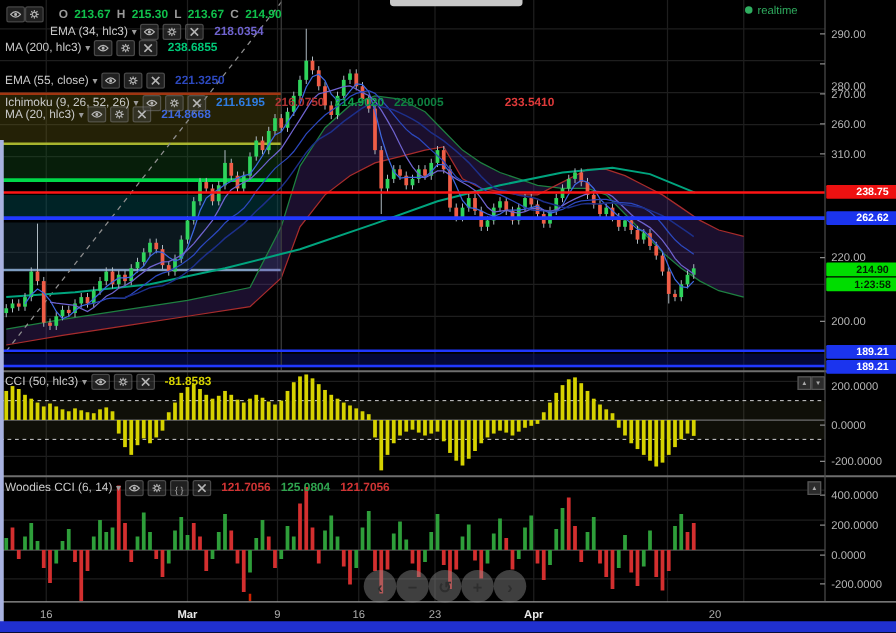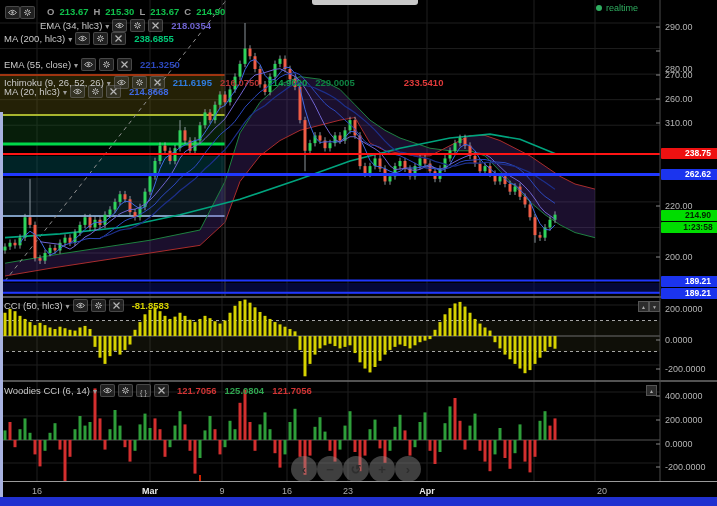--- a/index.html
+++ b/index.html
@@ -800,21 +800,21 @@
       <div class="badge" style="top: 288px; background: rgb(27, 52, 238); color: rgb(255, 255, 255);">189.21</div>
     </div>
   <div id="taxis">
       <div class="t-lbl" style="left: 37px;">16</div>
       <div class="t-lbl bold" style="left: 150px;">Mar</div>
       <div class="t-lbl" style="left: 222px;">9</div>
       <div class="t-lbl" style="left: 287px;">16</div>
       <div class="t-lbl" style="left: 348px;">23</div>
       <div class="t-lbl bold" style="left: 427px;">Apr</div>
       <div class="t-lbl" style="left: 534px; margin-top: 41px;">13</div>
-      <div class="t-lbl" style="left: 602px;">20</div>
+      <div class="t-lbl" style="left: 572px;">20</div>
     </div>
   <div id="navs">
       <div class="navbtn" style="left: 291px;">‹</div>
       <div class="navbtn" style="left: 317px;">−</div>
       <div class="navbtn" style="left: 343px;">↺</div>
       <div class="navbtn" style="left: 369px;">+</div>
       <div class="navbtn" style="left: 395px;">›</div>
     </div>
   <div id="pane-btns">
       <div class="pane-btn" style="left: 638px; top: 301px;">▲</div>

